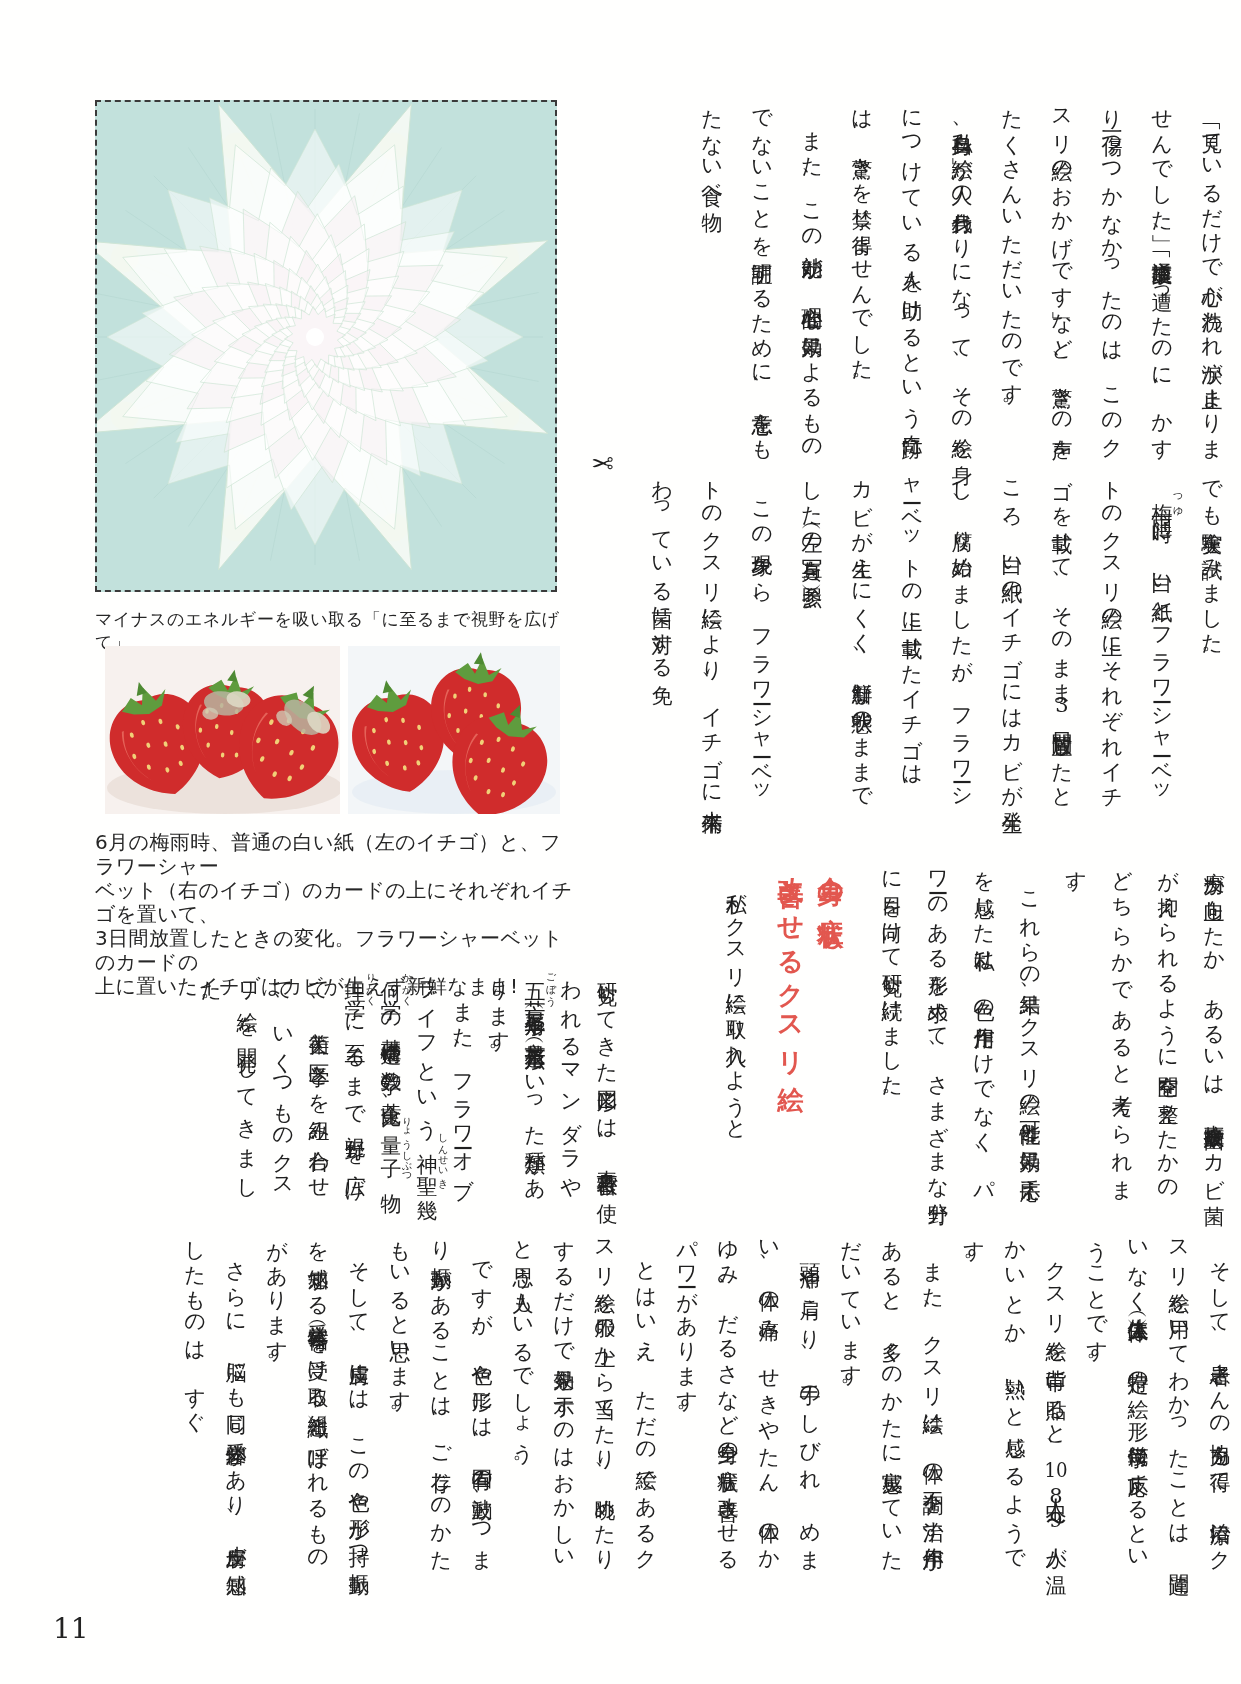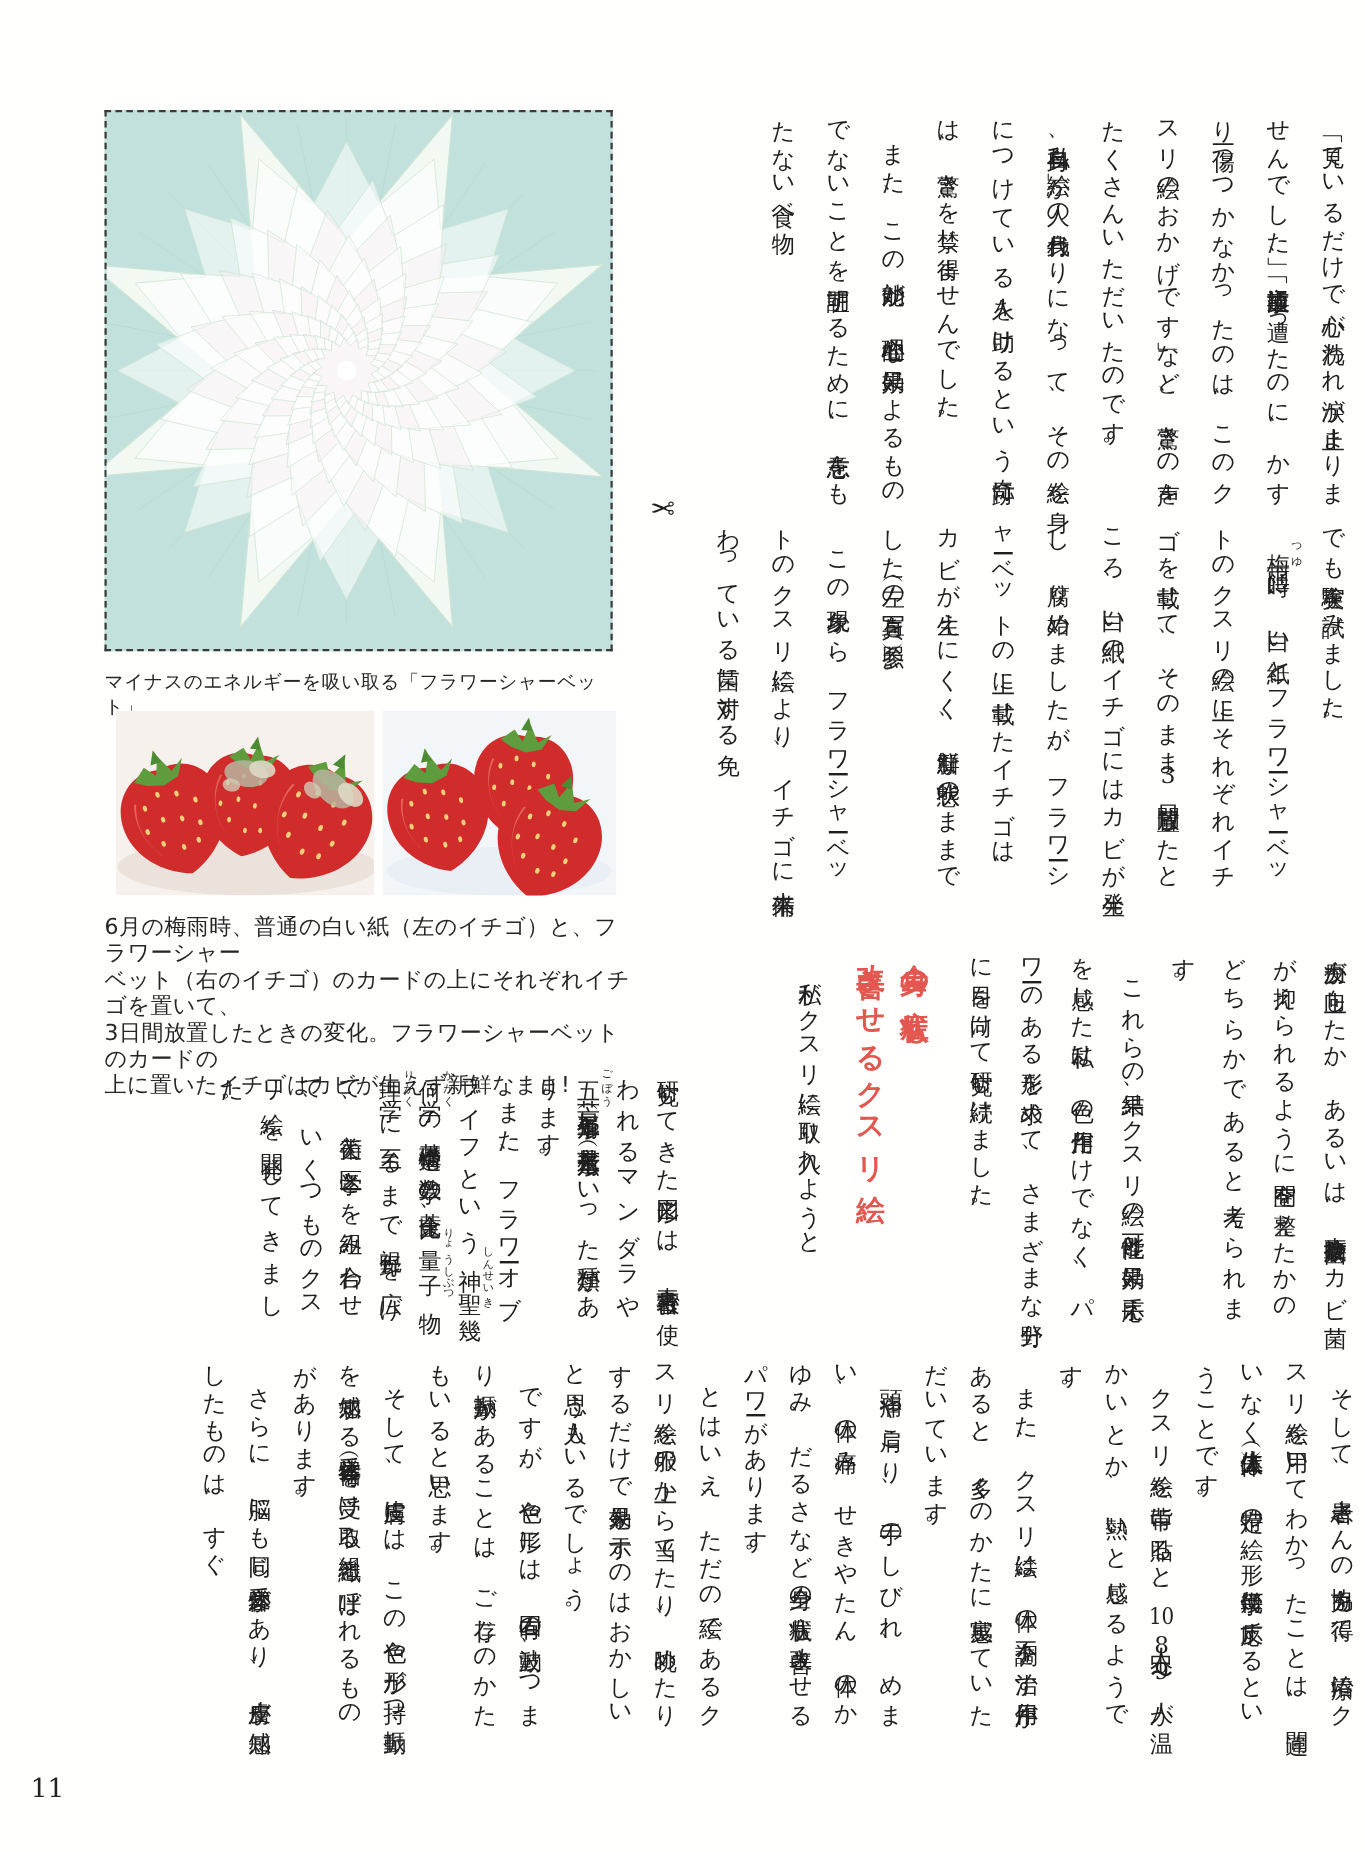--- a/index.html
+++ b/index.html
@@ -29,21 +29,21 @@
          font-family:"DejaVu Sans","Liberation Sans",sans-serif;transform:scaleX(-1);}
   .caption{position:absolute;font-family:"DejaVu Sans","Liberation Sans",sans-serif;
          color:var(--caption_text,#262626);}
   .flower-caption{left:95px;top:608px;width:478px;font-size:17px;letter-spacing:0.6px;}
   .photo{position:absolute;top:646px;height:168px;}
   .photo svg{display:block;width:100%;height:100%;}
   .photo-left{left:105px;width:235px;}
   .photo-right{left:348px;width:212px;}
   .strawberry-caption{left:95px;top:830px;width:485px;font-size:20px;line-height:24px;
          letter-spacing:0.4px;white-space:pre-line;}
-  .page-number{position:absolute;left:28px;top:1612px;font-size:24px;color:#222;
+  .page-number{position:absolute;left:53px;top:1612px;font-size:28px;color:#222;
          font-family:"DejaVu Serif","Liberation Serif",serif;}
 </style>
 </head>
 <body>
 
 <div class="page">
 
   <section class="vtext band1">
     <p class="ind">「見ているだけで心が洗われ涙が止まりませんでした」、「交通事故に遭ったのに、かすり傷一つつかなかったのは、このクスリ絵のおかげです」など、驚きの声をたくさんいただいたのです。</p>
     <p class="ind">私自身、「絵」が人の身代わりになって、その絵を身につけている人を助けるという奇跡には、驚きを禁じ得ませんでした。</p>
@@ -109,21 +109,21 @@
           <polygon points="271.5,185.3 264.0,206.6 286.5,209.5 271.4,226.4 291.0,237.7 270.6,247.5 284.4,265.4 261.8,266.7 267.7,288.5 246.4,281.0 243.5,303.5 226.6,288.4 215.3,308.0 205.5,287.6 187.6,301.4 186.3,278.8 164.5,284.7 172.0,263.4 149.5,260.5 164.6,243.6 145.0,232.3 165.4,222.5 151.6,204.6 174.2,203.3 168.3,181.5 189.6,189.0 192.5,166.5 209.4,181.6 220.7,162.0 230.5,182.4 248.4,168.6 249.7,191.2 " fill="#ffffff" fill-opacity="0.55" stroke="#cfe5d6" stroke-width="0.7"></polygon>
           <polygon points="268.2,199.7 259.6,216.7 277.9,221.7 263.4,234.0 278.5,245.6 260.3,251.4 269.8,267.9 250.8,266.4 253.3,285.2 236.3,276.6 231.3,294.9 219.0,280.4 207.4,295.5 201.6,277.3 185.1,286.8 186.6,267.8 167.8,270.3 176.4,253.3 158.1,248.3 172.6,236.0 157.5,224.4 175.7,218.6 166.2,202.1 185.2,203.6 182.7,184.8 199.7,193.4 204.7,175.1 217.0,189.6 228.6,174.5 234.4,192.7 250.9,183.2 249.4,202.2 " fill="#ffffff" fill-opacity="0.55" stroke="#cfe5d6" stroke-width="0.7"></polygon>
           <polygon points="263.9,211.4 254.7,224.5 269.4,230.8 255.9,239.3 267.1,250.8 251.4,253.5 257.3,268.3 241.7,264.9 241.6,280.9 228.5,271.7 222.2,286.4 213.7,272.9 202.2,284.1 199.5,268.4 184.7,274.3 188.1,258.7 172.1,258.6 181.3,245.5 166.6,239.2 180.1,230.7 168.9,219.2 184.6,216.5 178.7,201.7 194.3,205.1 194.4,189.1 207.5,198.3 213.8,183.6 222.3,197.1 233.8,185.9 236.5,201.6 251.3,195.7 247.9,211.3 " fill="#f6eef2" fill-opacity="0.55" stroke="#cfe5d6" stroke-width="0.7"></polygon>
           <polygon points="258.9,220.6 249.7,230.5 261.2,237.4 249.0,243.0 257.0,253.7 243.6,254.2 246.9,267.3 234.3,262.6 232.4,275.9 222.5,266.7 215.6,278.2 210.0,266.0 199.3,274.0 198.8,260.6 185.7,263.9 190.4,251.3 177.1,249.4 186.3,239.5 174.8,232.6 187.0,227.0 179.0,216.3 192.4,215.8 189.1,202.7 201.7,207.4 203.6,194.1 213.5,203.3 220.4,191.8 226.0,204.0 236.7,196.0 237.2,209.4 250.3,206.1 245.6,218.7 " fill="#ffffff" fill-opacity="0.55" stroke="#cfe5d6" stroke-width="0.7"></polygon>
           <polygon points="253.6,227.7 244.9,234.9 253.7,241.9 242.9,245.2 248.3,255.1 237.1,254.0 238.3,265.2 228.4,259.8 225.3,270.6 218.1,261.9 211.1,270.7 207.8,259.9 197.9,265.3 199.0,254.1 187.8,255.3 193.2,245.4 182.4,242.3 191.1,235.1 182.3,228.1 193.1,224.8 187.7,214.9 198.9,216.0 197.7,204.8 207.6,210.2 210.7,199.4 217.9,208.1 224.9,199.3 228.2,210.1 238.1,204.7 237.0,215.9 248.2,214.7 242.8,224.6 " fill="#ffffff" fill-opacity="0.55" stroke="#cfe5d6" stroke-width="0.7"></polygon>
           <polygon points="248.5,233.1 240.4,238.0 246.9,244.9 237.6,246.3 240.9,255.2 231.7,253.0 231.5,262.4 223.8,256.9 219.9,265.5 215.0,257.4 208.1,263.9 206.7,254.6 197.8,257.9 200.0,248.7 190.6,248.5 196.1,240.8 187.5,236.9 195.6,232.0 189.1,225.1 198.4,223.7 195.1,214.8 204.3,217.0 204.5,207.6 212.2,213.1 216.1,204.5 221.0,212.6 227.9,206.1 229.3,215.4 238.2,212.1 236.0,221.3 245.4,221.5 239.9,229.2 " fill="#f6eef2" fill-opacity="0.55" stroke="#cfe5d6" stroke-width="0.7"></polygon>
           <circle cx="218" cy="235" r="9" fill="#ffffff"></circle>
         </svg>
     </div>
     <span class="scissors">✂</span>
-    <figcaption class="caption flower-caption">マイナスのエネルギーを吸い取る「フラワーシャーベット」</figcaption>
+    <figcaption class="caption flower-caption">マイナスのエネルギーを吸い取る「に至るまで視野を広げて」</figcaption>
   </figure>
 
   <figure style="margin:0">
     <div class="photo photo-left">
       <svg viewBox="0 0 235 168">
         <defs>
           <g id="berry">
             <path d="M0,-38 C24,-44 44,-26 45,-2 C46,26 24,48 0,56 C-24,48 -46,26 -45,-2 C-44,-26 -24,-44 0,-38 Z" style="fill:var(--strawberry_red,#d02c2c)"></path>
             <path d="M-30,-16 C-36,2 -30,24 -16,38 C-31,22 -35,2 -28,-16 Z" fill="#f08070" opacity="0.65"></path>
             <g style="fill:var(--strawberry_seed,#f3d97c)" opacity="0.95">

